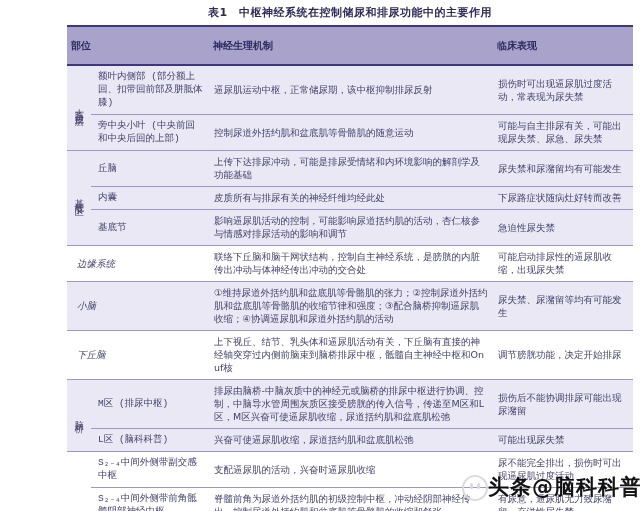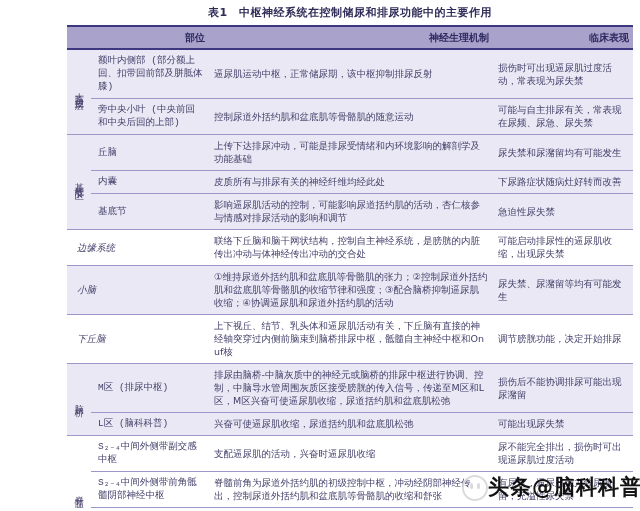--- a/index.html
+++ b/index.html
@@ -17,21 +17,21 @@
     border-collapse:collapse; table-layout:fixed;
     margin:5px auto 0 auto; width:566px;
     font-size:9.5px; line-height:13px;
   }
   col.c-group { width:24px; }
   col.c-site  { width:118px; }
   col.c-mech  { width:284px; }
   col.c-clin  { width:140px; }
   thead th {
     background:#a9a3cb; color:#2e2a60; font-weight:bold; font-size:10px;
-    padding:4px 4px; text-align:right;
+    padding:12px 4px; text-align:left;
     border-top:2px solid #3d3780; border-bottom:2px solid #3d3780;
   }
   td {
     padding:4px 5px 5px 5px; vertical-align:middle;
     word-break:break-all;
   }
   tr.rsep td { border-top:1px solid #9d96c8; }
   tr.last td { border-bottom:2px solid #3d3780; }
   td.shaded { background:#eae8f4; }
   td.gcell {
@@ -92,21 +92,21 @@
     <tbody id="tbody">
         <tr>
           <td rowspan="2" class="gcell shaded"><span class="vtext">大脑皮层</span></td>
           <td class="sitecell shaded">额叶内侧部 (部分额上回、扣带回前部及胼胝体膝)</td>
           <td class="shaded">逼尿肌运动中枢，正常储尿期，该中枢抑制排尿反射</td>
           <td class="shaded">损伤时可出现逼尿肌过度活动，常表现为尿失禁</td>
         </tr>
         <tr class="rsep">
           <td class="sitecell shaded">旁中央小叶 (中央前回和中央后回的上部)</td>
           <td class="shaded">控制尿道外括约肌和盆底肌等骨骼肌的随意运动</td>
-          <td class="shaded">可能与自主排尿有关，常表现在尿频、尿急、尿失禁</td>
+          <td class="shaded">可能与自主排尿有关，可能出现尿失禁、尿急、尿失禁</td>
         </tr>
         <tr class="rsep">
           <td rowspan="3" class="gcell shaded"><span class="vtext">基底节区</span></td>
           <td class="sitecell shaded">丘脑</td>
           <td class="shaded">上传下达排尿冲动，可能是排尿受情绪和内环境影响的解剖学及功能基础</td>
           <td class="shaded">尿失禁和尿潴留均有可能发生</td>
         </tr>
         <tr class="rsep">
           <td class="sitecell shaded">内囊</td>
           <td class="shaded">皮质所有与排尿有关的神经纤维均经此处</td>

